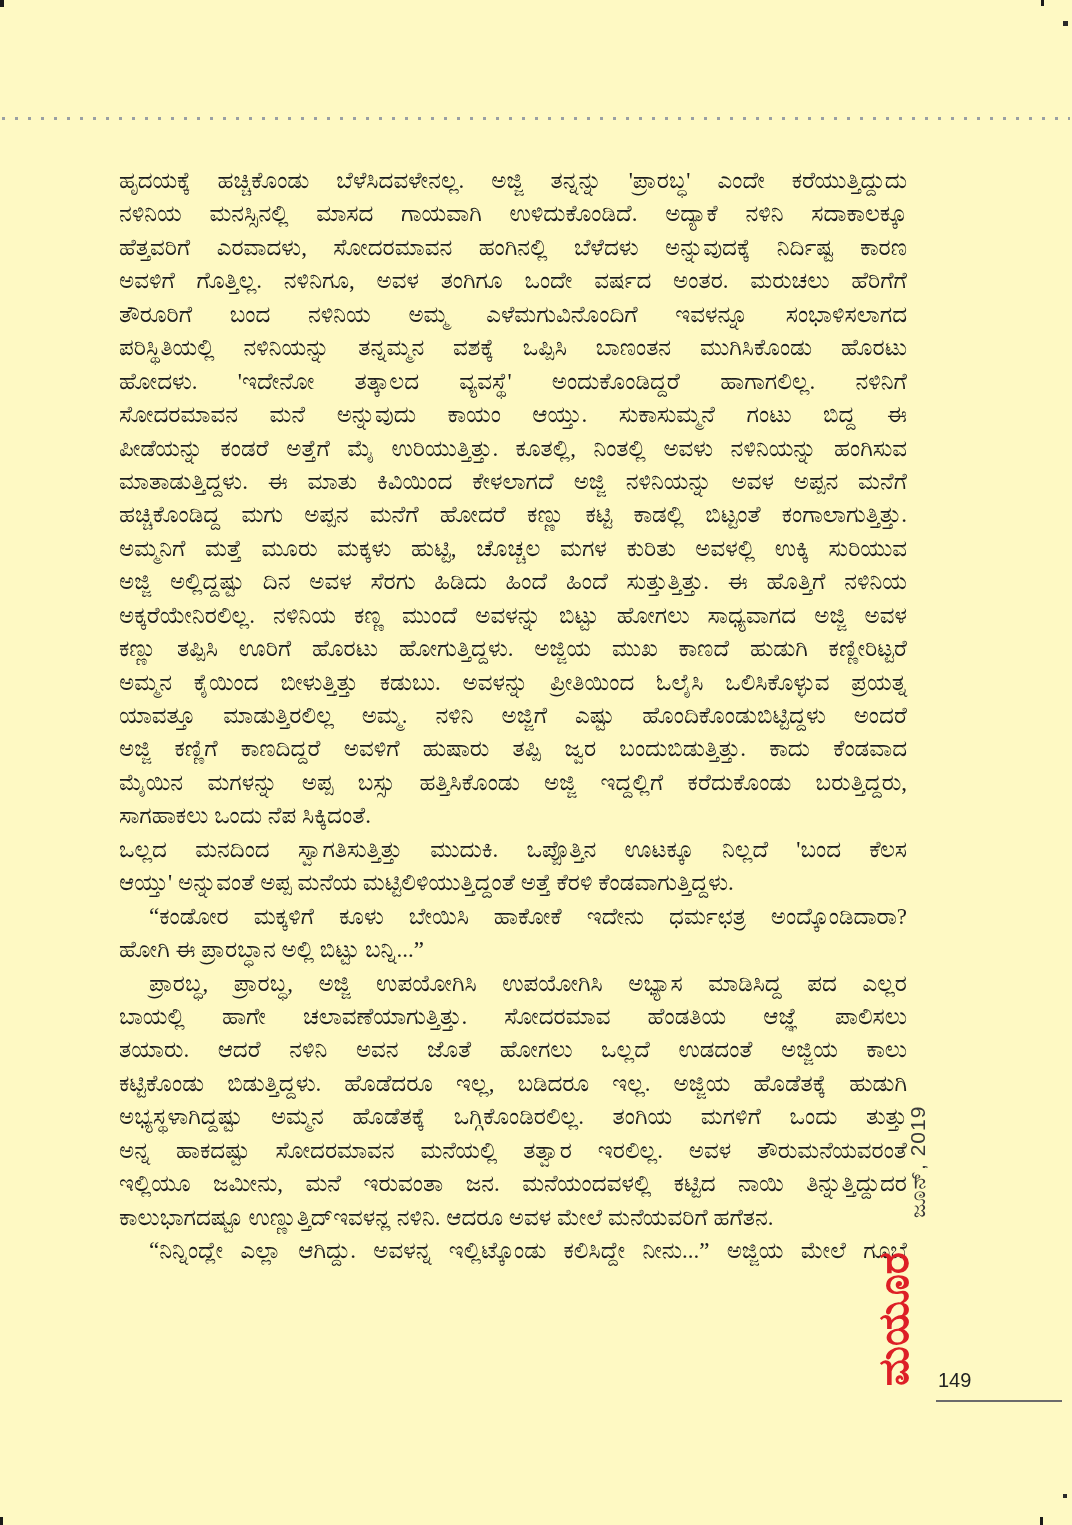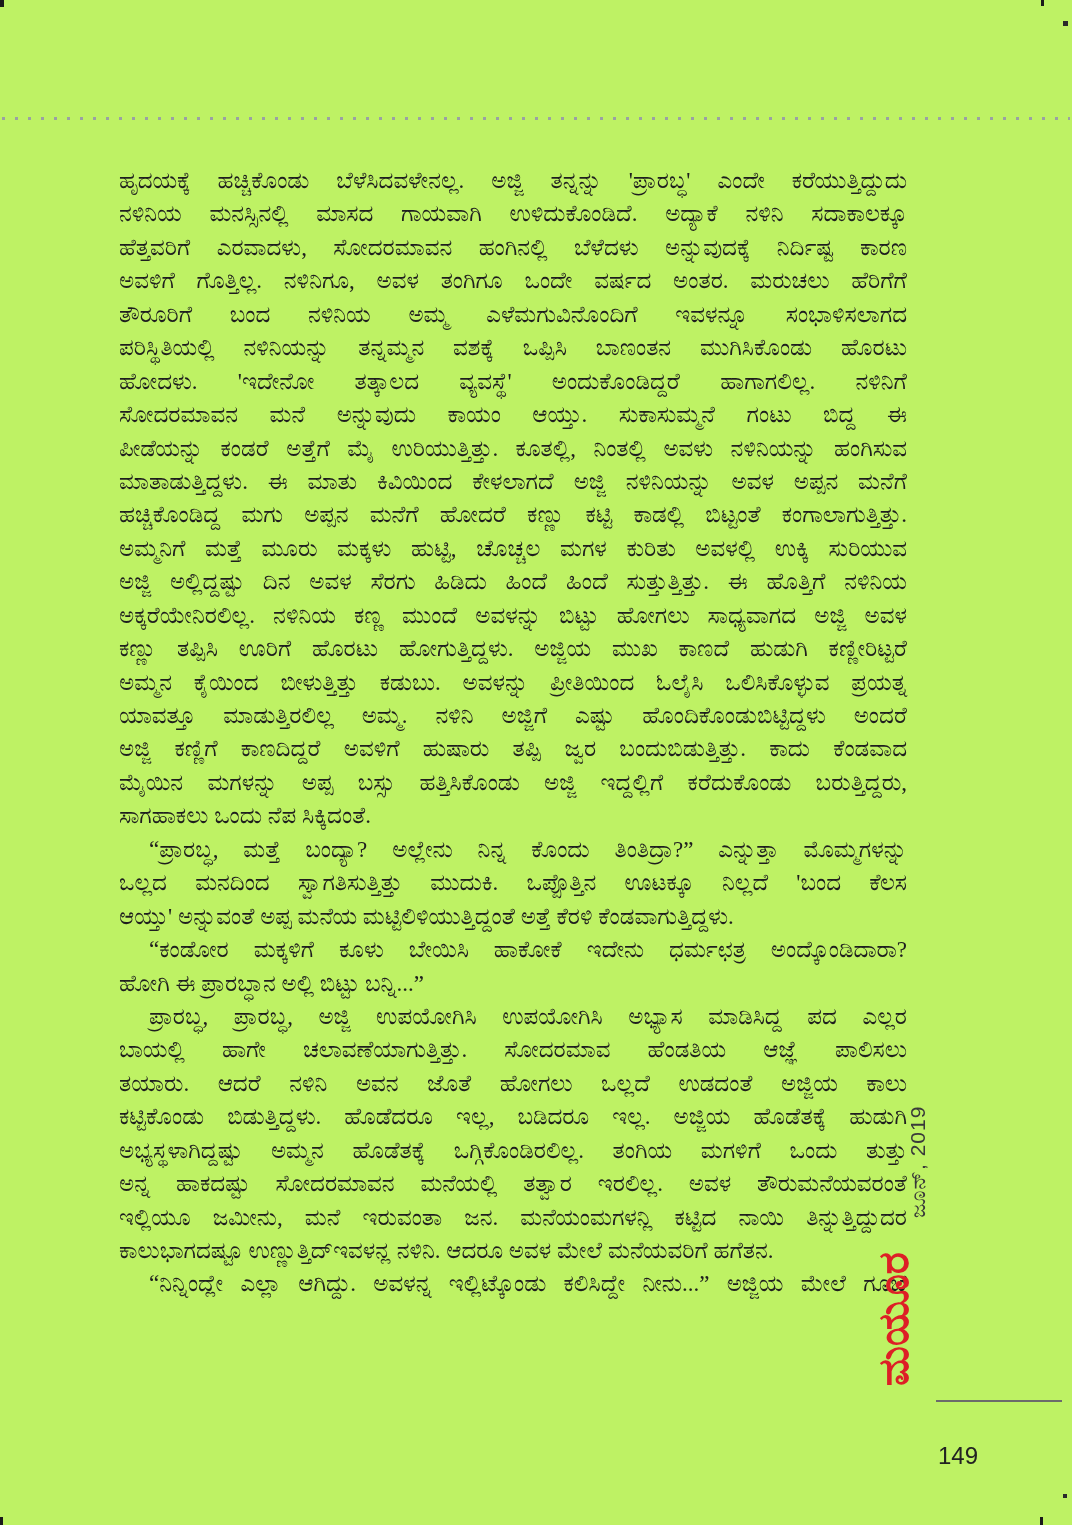--- a/index.html
+++ b/index.html
@@ -1,19 +1,19 @@
 <!DOCTYPE html>
 <html><head>
 <meta charset="utf-8">
 <style>
   html,body{margin:0;padding:0;background:#e8e8e8;}
   .page{
     position:relative;
     width:1072px;height:1525px;
-    background:#bef264;
+    background:#fef9c3;
     overflow:hidden;
     font-family:"Liberation Serif","DejaVu Serif",serif;
   }
   
   .mark{position:absolute;background:#1a1a1a;}
   .mark-tl{left:0;top:0;width:4px;height:7px;}
   .mark-tr{left:1041px;top:0;width:3px;height:6px;}
   .mark-bl{left:0;top:1517px;width:3px;height:8px;}
   .mark-br{left:1040px;top:1517px;width:3px;height:8px;}
   .dot-rt{left:1063px;top:21px;width:5px;height:5px;background:#2a2a2a;}
@@ -53,22 +53,22 @@
   }
   .magazine-logo{
     left:925px;top:1324px;height:62px;line-height:62px;
     font-size:42px;font-weight:bold;
     font-family:"DejaVu Sans","Liberation Sans",sans-serif;
   }
   .pagenum-rule{
     position:absolute;left:936px;top:1400px;width:126px;height:2px;background:#6b6b6b;
   }
   .page-number{
-    position:absolute;left:938px;top:1438px;width:70px;
-    font-size:24px;line-height:36px;color:#222;
+    position:absolute;left:938px;top:1362px;width:70px;
+    font-size:20px;line-height:36px;color:#222;
     font-family:"Liberation Sans","DejaVu Sans",sans-serif;
   }
 </style>
 </head>
 <body>
 
 <div class="page">
 
   <div class="mark mark-tl"></div>
   <div class="mark mark-tr"></div>
@@ -93,32 +93,31 @@
       <div class="tl full">ಹಚ್ಚಿಕೊಂಡಿದ್ದ ಮಗು ಅಪ್ಪನ ಮನೆಗೆ ಹೋದರೆ ಕಣ್ಣು ಕಟ್ಟಿ ಕಾಡಲ್ಲಿ ಬಿಟ್ಟಂತೆ ಕಂಗಾಲಾಗುತ್ತಿತ್ತು.</div>
       <div class="tl full">ಅಮ್ಮನಿಗೆ ಮತ್ತೆ ಮೂರು ಮಕ್ಕಳು ಹುಟ್ಟಿ, ಚೊಚ್ಚಲ ಮಗಳ ಕುರಿತು ಅವಳಲ್ಲಿ ಉಕ್ಕಿ ಸುರಿಯುವ</div>
       <div class="tl full">ಅಜ್ಜಿ ಅಲ್ಲಿದ್ದಷ್ಟು ದಿನ ಅವಳ ಸೆರಗು ಹಿಡಿದು ಹಿಂದೆ ಹಿಂದೆ ಸುತ್ತುತ್ತಿತ್ತು. ಈ ಹೊತ್ತಿಗೆ ನಳಿನಿಯ</div>
       <div class="tl full">ಅಕ್ಕರೆಯೇನಿರಲಿಲ್ಲ. ನಳಿನಿಯ ಕಣ್ಣ ಮುಂದೆ ಅವಳನ್ನು ಬಿಟ್ಟು ಹೋಗಲು ಸಾಧ್ಯವಾಗದ ಅಜ್ಜಿ ಅವಳ</div>
       <div class="tl full">ಕಣ್ಣು ತಪ್ಪಿಸಿ ಊರಿಗೆ ಹೊರಟು ಹೋಗುತ್ತಿದ್ದಳು. ಅಜ್ಜಿಯ ಮುಖ ಕಾಣದೆ ಹುಡುಗಿ ಕಣ್ಣೀರಿಟ್ಟರೆ</div>
       <div class="tl full">ಅಮ್ಮನ ಕೈಯಿಂದ ಬೀಳುತ್ತಿತ್ತು ಕಡುಬು. ಅವಳನ್ನು ಪ್ರೀತಿಯಿಂದ ಓಲೈಸಿ ಒಲಿಸಿಕೊಳ್ಳುವ ಪ್ರಯತ್ನ</div>
       <div class="tl full">ಯಾವತ್ತೂ ಮಾಡುತ್ತಿರಲಿಲ್ಲ ಅಮ್ಮ. ನಳಿನಿ ಅಜ್ಜಿಗೆ ಎಷ್ಟು ಹೊಂದಿಕೊಂಡುಬಿಟ್ಟಿದ್ದಳು ಅಂದರೆ</div>
       <div class="tl full">ಅಜ್ಜಿ ಕಣ್ಣಿಗೆ ಕಾಣದಿದ್ದರೆ ಅವಳಿಗೆ ಹುಷಾರು ತಪ್ಪಿ ಜ್ವರ ಬಂದುಬಿಡುತ್ತಿತ್ತು. ಕಾದು ಕೆಂಡವಾದ</div>
       <div class="tl full">ಮೈಯಿನ ಮಗಳನ್ನು ಅಪ್ಪ ಬಸ್ಸು ಹತ್ತಿಸಿಕೊಂಡು ಅಜ್ಜಿ ಇದ್ದಲ್ಲಿಗೆ ಕರೆದುಕೊಂಡು ಬರುತ್ತಿದ್ದರು,</div>
       <div class="tl last">ಸಾಗಹಾಕಲು ಒಂದು ನೆಪ ಸಿಕ್ಕಿದಂತೆ.</div>
-      <div class="tl full indent">“ಪ್ರಾರಬ್ಧ, ಮತ್ತೆ ಬಂದ್ಯಾ? ಅಲ್ಲೇನು ನಿನ್ನ ಕೊಂದು ತಿಂತಿದ್ರಾ?” ಎನ್ನುತ್ತಾ ಮೊಮ್ಮಗಳನ್ನು</div>
       <div class="tl full">ಒಲ್ಲದ ಮನದಿಂದ ಸ್ವಾಗತಿಸುತ್ತಿತ್ತು ಮುದುಕಿ. ಒಪ್ಪೊತ್ತಿನ ಊಟಕ್ಕೂ ನಿಲ್ಲದೆ 'ಬಂದ ಕೆಲಸ</div>
       <div class="tl last">ಆಯ್ತು' ಅನ್ನುವಂತೆ ಅಪ್ಪ ಮನೆಯ ಮಟ್ಟಿಲಿಳಿಯುತ್ತಿದ್ದಂತೆ ಅತ್ತೆ ಕೆರಳಿ ಕೆಂಡವಾಗುತ್ತಿದ್ದಳು.</div>
       <div class="tl full indent">“ಕಂಡೋರ ಮಕ್ಕಳಿಗೆ ಕೂಳು ಬೇಯಿಸಿ ಹಾಕೋಕೆ ಇದೇನು ಧರ್ಮಛತ್ರ ಅಂದ್ಕೊಂಡಿದಾರಾ?</div>
       <div class="tl last">ಹೋಗಿ ಈ ಪ್ರಾರಬ್ಧಾನ ಅಲ್ಲಿ ಬಿಟ್ಟು ಬನ್ನಿ...”</div>
       <div class="tl full indent">ಪ್ರಾರಬ್ಧ, ಪ್ರಾರಬ್ಧ, ಅಜ್ಜಿ ಉಪಯೋಗಿಸಿ ಉಪಯೋಗಿಸಿ ಅಭ್ಯಾಸ ಮಾಡಿಸಿದ್ದ ಪದ ಎಲ್ಲರ</div>
       <div class="tl full">ಬಾಯಲ್ಲಿ ಹಾಗೇ ಚಲಾವಣೆಯಾಗುತ್ತಿತ್ತು. ಸೋದರಮಾವ ಹೆಂಡತಿಯ ಆಜ್ಞೆ ಪಾಲಿಸಲು</div>
       <div class="tl full">ತಯಾರು. ಆದರೆ ನಳಿನಿ ಅವನ ಜೊತೆ ಹೋಗಲು ಒಲ್ಲದೆ ಉಡದಂತೆ ಅಜ್ಜಿಯ ಕಾಲು</div>
       <div class="tl full">ಕಟ್ಟಿಕೊಂಡು ಬಿಡುತ್ತಿದ್ದಳು. ಹೊಡೆದರೂ ಇಲ್ಲ, ಬಡಿದರೂ ಇಲ್ಲ. ಅಜ್ಜಿಯ ಹೊಡೆತಕ್ಕೆ ಹುಡುಗಿ</div>
       <div class="tl full">ಅಭ್ಯಸ್ಥಳಾಗಿದ್ದಷ್ಟು ಅಮ್ಮನ ಹೊಡೆತಕ್ಕೆ ಒಗ್ಗಿಕೊಂಡಿರಲಿಲ್ಲ. ತಂಗಿಯ ಮಗಳಿಗೆ ಒಂದು ತುತ್ತು</div>
       <div class="tl full">ಅನ್ನ ಹಾಕದಷ್ಟು ಸೋದರಮಾವನ ಮನೆಯಲ್ಲಿ ತತ್ವಾರ ಇರಲಿಲ್ಲ. ಅವಳ ತೌರುಮನೆಯವರಂತೆ</div>
-      <div class="tl full">ಇಲ್ಲಿಯೂ ಜಮೀನು, ಮನೆ ಇರುವಂತಾ ಜನ. ಮನೆಯಂಮಗಳನ್ಲಿ ಕಟ್ಟಿದ ನಾಯಿ ತಿನ್ನುತ್ತಿದ್ದುದರ</div>
+      <div class="tl full">ಇಲ್ಲಿಯೂ ಜಮೀನು, ಮನೆ ಇರುವಂತಾ ಜನ. ಮನೆಯಂದವಳಲ್ಲಿ ಕಟ್ಟಿದ ನಾಯಿ ತಿನ್ನುತ್ತಿದ್ದುದರ</div>
       <div class="tl last">ಕಾಲುಭಾಗದಷ್ಟೂ ಉಣ್ಣುತ್ತಿದ್ಇವಳನ್ಲ ನಳಿನಿ. ಆದರೂ ಅವಳ ಮೇಲೆ ಮನೆಯವರಿಗೆ ಹಗೆತನ.</div>
       <div class="tl full indent">“ನಿನ್ನಿಂದ್ಲೇ ಎಲ್ಲಾ ಆಗಿದ್ದು. ಅವಳನ್ನ ಇಲ್ಲಿಟ್ಕೊಂಡು ಕಲಿಸಿದ್ದೇ ನೀನು...” ಅಜ್ಜಿಯ ಮೇಲೆ ಗೂಬೆ</div>
     </div>
 
   <div class="vert issue-date">ಜೂನ್, 2019</div>
 
   <div class="vert magazine-logo" style="color: rgb(221, 31, 38);">ಮಯೂರ</div>
 
   <div class="pagenum-rule"></div>
   <div class="page-number">149</div>

